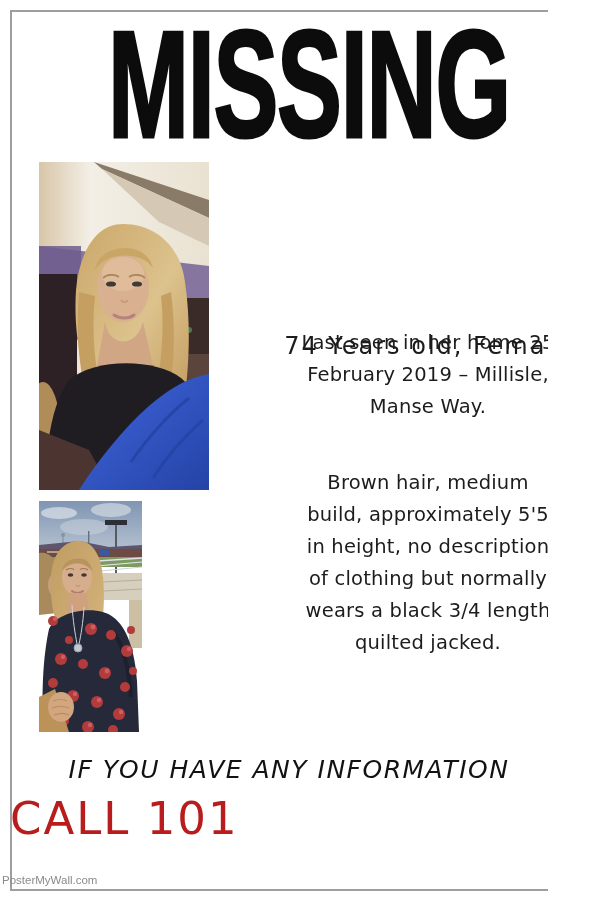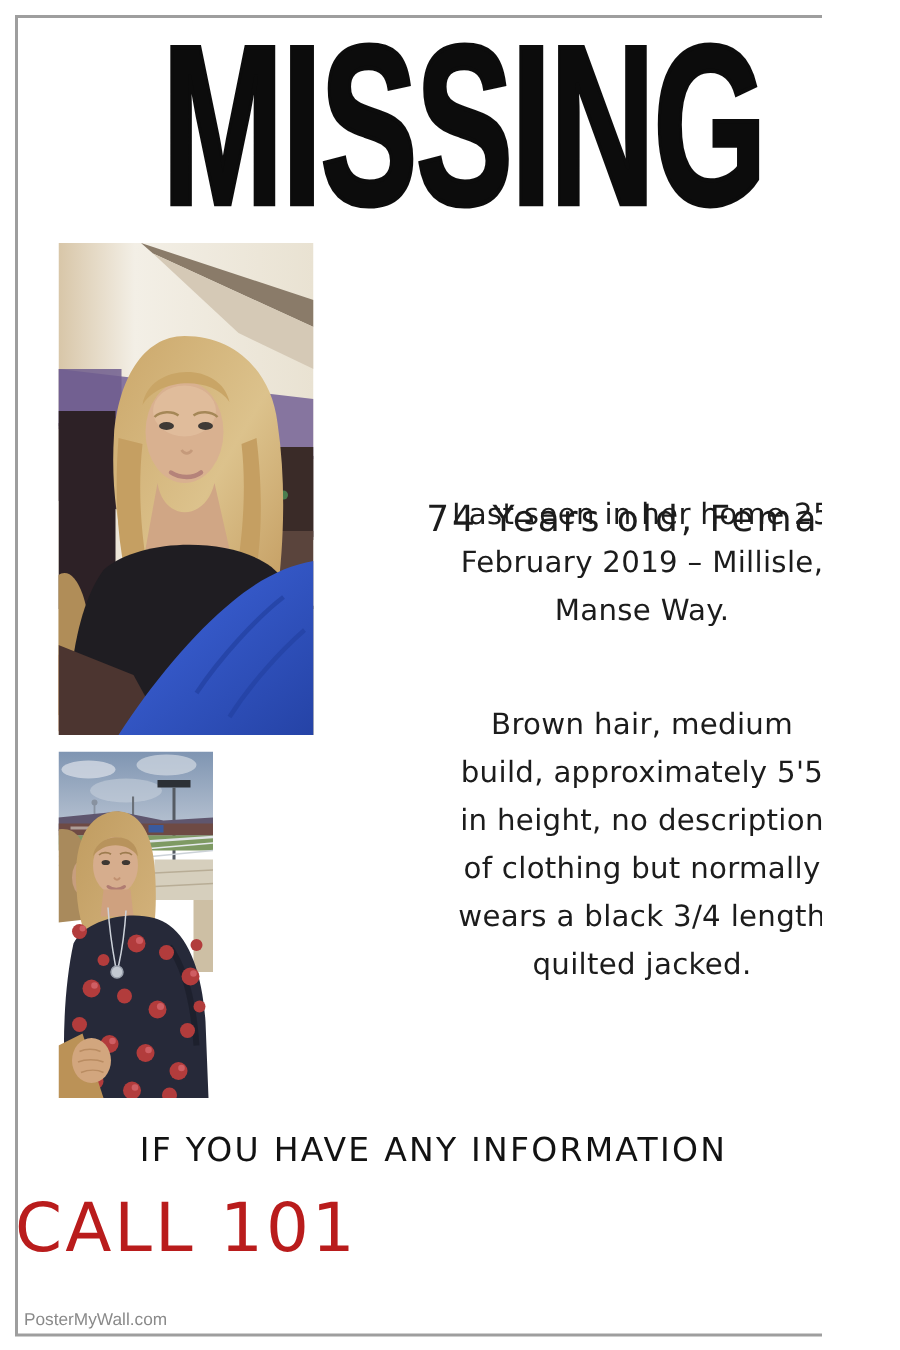--- a/index.html
+++ b/index.html
@@ -28,28 +28,28 @@
   }
   .para {
     position:absolute; left:250px; width:356px;
     font-size:19.5px; line-height:32px; letter-spacing:0.2px;
     text-align:center; white-space:pre-line; color:#1c1c1c;
   }
   #para-lastseen { top:307px; }
   #para-description { top:447px; }
   .info-line {
     position:absolute; left:10px; top:755px; width:558px;
-    text-align:center; font-size:22px; letter-spacing:1.5px; color:#121212;
+    text-align:center; font-size:25px; letter-spacing:1.5px; color:#121212;font-style:italic;
   }
   .call-line {
     position:absolute; left:10px; top:792px; width:558px;
     text-align:left; font-size:45px; letter-spacing:2px; color:#b91c1c;
   }
   .watermark {
-    position:absolute; left:16px; top:874px;
+    position:absolute; left:2px; top:874px;
     font-family:"Liberation Sans", sans-serif; font-size:11.5px; color:#8a8a8a;
   }
 </style>
 </head>
 <body>
 
 <div id="canvas">
 
   <div class="frame"></div>
 

